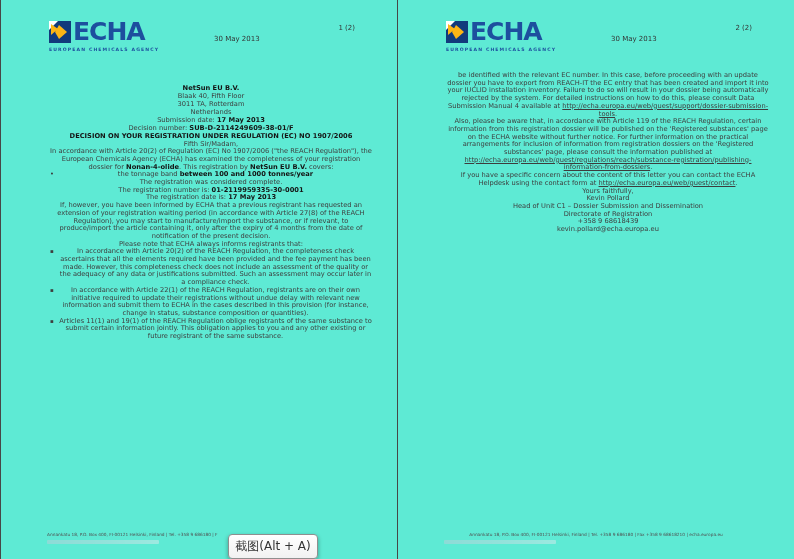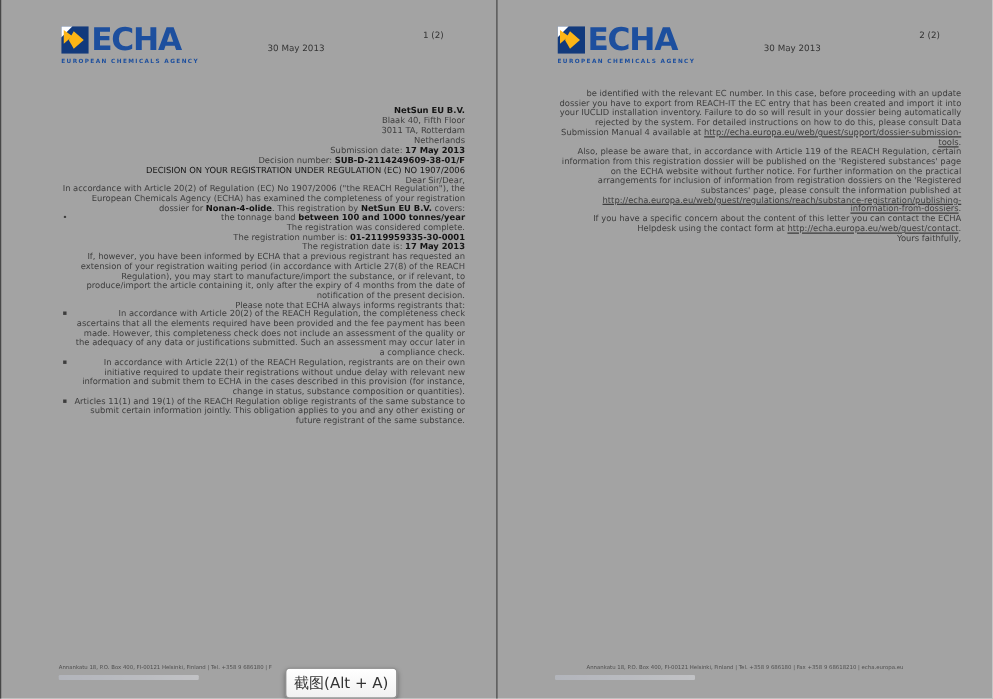--- a/index.html
+++ b/index.html
@@ -1,39 +1,39 @@
 <!DOCTYPE html>
 <html><head>
 <meta charset="utf-8">
 <style>
   html,body{margin:0;padding:0}
   body{
     width:794px;height:559px;position:relative;overflow:hidden;
     background:#ffffff;font-family:"DejaVu Sans",sans-serif;color:#3d3d3d;
   }
-  .page{position:absolute;top:0;width:396px;height:559px;background:#a3a3a3;border-left:1px solid #474747;}
+  .page{position:absolute;top:0;width:396px;height:559px;background:#5eead4;border-left:1px solid #474747;}
   .p1{left:0}
   .p2{left:397px}
 
   
   .logo{position:absolute;top:21px;left:48px;display:flex;align-items:flex-start;}
   .logo svg{width:22px;height:22px;display:block;margin-right:2px}
   .wordmark{font-size:25px;font-weight:bold;color:#1d4f9e;line-height:22px;letter-spacing:-1px}
   .tagline{position:absolute;top:47px;left:48px;font-size:4.6px;font-weight:bold;color:#1d4f9e;letter-spacing:1.12px;white-space:nowrap}
   .date{position:absolute;top:35px;left:213px;font-size:7px;color:#333}
   .pagenum{position:absolute;top:24px;right:42px;font-size:7px;color:#333}
 
   
-  .content{position:absolute;left:49px;right:25px;font-size:6.7px;line-height:7.7px;text-align:right}
+  .content{position:absolute;left:49px;right:25px;font-size:6.7px;line-height:7.7px;text-align:center}
   .c1{top:84px}
   .c2{top:72px}
   .content div,.content p{margin:0}
   .addr{line-height:8px}
   .meta{margin-top:8px;line-height:8.4px}
-  .heading{margin-top:14px;font-weight:normal;color:#141414}
+  .heading{margin-top:14px;font-weight:bold;color:#141414}
   .mt5{margin-top:5px}.mt6{margin-top:6px}.mt7{margin-top:7px}
   .mt8{margin-top:8px}.mt9{margin-top:9px}
   .mt18{margin-top:18px}.mt26{margin-top:26px}
   .b{font-weight:bold;color:#141414}
   .lnk{text-decoration:underline}
   .bul{position:relative;padding-left:9px}
   .bul.sq::before{content:"▪";position:absolute;left:0;top:0;font-size:5.5px}
   .bul.dot::before{content:"•";position:absolute;left:0;top:0;font-size:6.7px}
   .li{margin-top:8px}
 
@@ -77,21 +77,21 @@
       <div class="b">NetSun EU B.V.</div>
       <div>Blaak 40, Fifth Floor</div>
       <div>3011 TA, Rotterdam</div>
       <div>Netherlands</div>
     </div>
     <div class="meta">
       <div><span>Submission date: </span><span class="b">17 May 2013</span></div>
       <div><span>Decision number: </span><span class="b">SUB-D-2114249609-38-01/F</span></div>
     </div>
     <p class="heading">DECISION ON YOUR REGISTRATION UNDER REGULATION (EC) NO 1907/2006</p>
-    <p class="mt9">Dear Sir/Dear,</p>
+    <p class="mt9">Fifth Sir/Madam,</p>
     <p class="mt6"><span>In accordance with Article 20(2) of Regulation (EC) No 1907/2006 ("the REACH Regulation"), the European Chemicals Agency (ECHA) has examined the completeness of your registration dossier for </span><span class="b">Nonan-4-olide</span><span>. This registration by </span><span class="b">NetSun EU B.V.</span><span> covers:</span></p>
     <p class="mt7 bul dot"><span>the tonnage band </span><span class="b">between 100 and 1000 tonnes/year</span></p>
     <p class="mt5">The registration was considered complete.</p>
     <p class="mt5"><span>The registration number is: </span><span class="b">01-2119959335-30-0001</span></p>
     <p class="mt6"><span>The registration date is: </span><span class="b">17 May 2013</span></p>
     <p class="mt7">If, however, you have been informed by ECHA that a previous registrant has requested an extension of your registration waiting period (in accordance with Article 27(8) of the REACH Regulation), you may start to manufacture/import the substance, or if relevant, to produce/import the article containing it, only after the expiry of 4 months from the date of notification of the present decision.</p>
     <p class="mt9">Please note that ECHA always informs registrants that:</p>
     <div>
       <div class="bul sq li">In accordance with Article 20(2) of the REACH Regulation, the completeness check ascertains that all the elements required have been provided and the fee payment has been made. However, this completeness check does not include an assessment of the quality or the adequacy of any data or justifications submitted. Such an assessment may occur later in a compliance check.</div>
       <div class="bul sq li">In accordance with Article 22(1) of the REACH Regulation, registrants are on their own initiative required to update their registrations without undue delay with relevant new information and submit them to ECHA in the cases described in this provision (for instance, change in status, substance composition or quantities).</div>
@@ -115,19 +115,26 @@
   </div>
   <div class="tagline">EUROPEAN CHEMICALS AGENCY</div>
   <div class="date">30 May 2013</div>
   <div class="pagenum">2 (2)</div>
 
   <div class="content c2">
     <p><span>be identified with the relevant EC number. In this case, before proceeding with an update dossier you have to export from REACH-IT the EC entry that has been created and import it into your IUCLID installation inventory. Failure to do so will result in your dossier being automatically rejected by the system. For detailed instructions on how to do this, please consult Data Submission Manual 4 available at </span><span class="lnk">http://echa.europa.eu/web/guest/support/dossier-submission-tools</span><span>.</span></p>
     <p class="mt7"><span>Also, please be aware that, in accordance with Article 119 of the REACH Regulation, certain information from this registration dossier will be published on the 'Registered substances' page on the ECHA website without further notice. For further information on the practical arrangements for inclusion of information from registration dossiers on the 'Registered substances' page, please consult the information published at </span><span class="lnk">http://echa.europa.eu/web/guest/regulations/reach/substance-registration/publishing-information-from-dossiers</span><span>.</span></p>
     <p class="mt8"><span>If you have a specific concern about the content of this letter you can contact the ECHA Helpdesk using the contact form at </span><span class="lnk">http://echa.europa.eu/web/guest/contact</span><span>.</span></p>
     <p class="mt18">Yours faithfully,</p>
+    <div class="mt26">
+      <div>Kevin Pollard</div>
+      <div>Head of Unit C1 – Dossier Submission and Dissemination</div>
+      <div>Directorate of Registration</div>
+      <div>+358 9 68618439</div>
+      <div>kevin.pollard@echa.europa.eu</div>
+    </div>
   </div>
 
   <div class="footer f2">Annankatu 18, P.O. Box 400, FI-00121 Helsinki, Finland | Tel. +358 9 686180 | Fax +358 9 68618210 | echa.europa.eu</div>
   <div class="faint"></div>
 </div>
 
 <div class="snip">截图(Alt + A)</div>
 
 </body></html>

